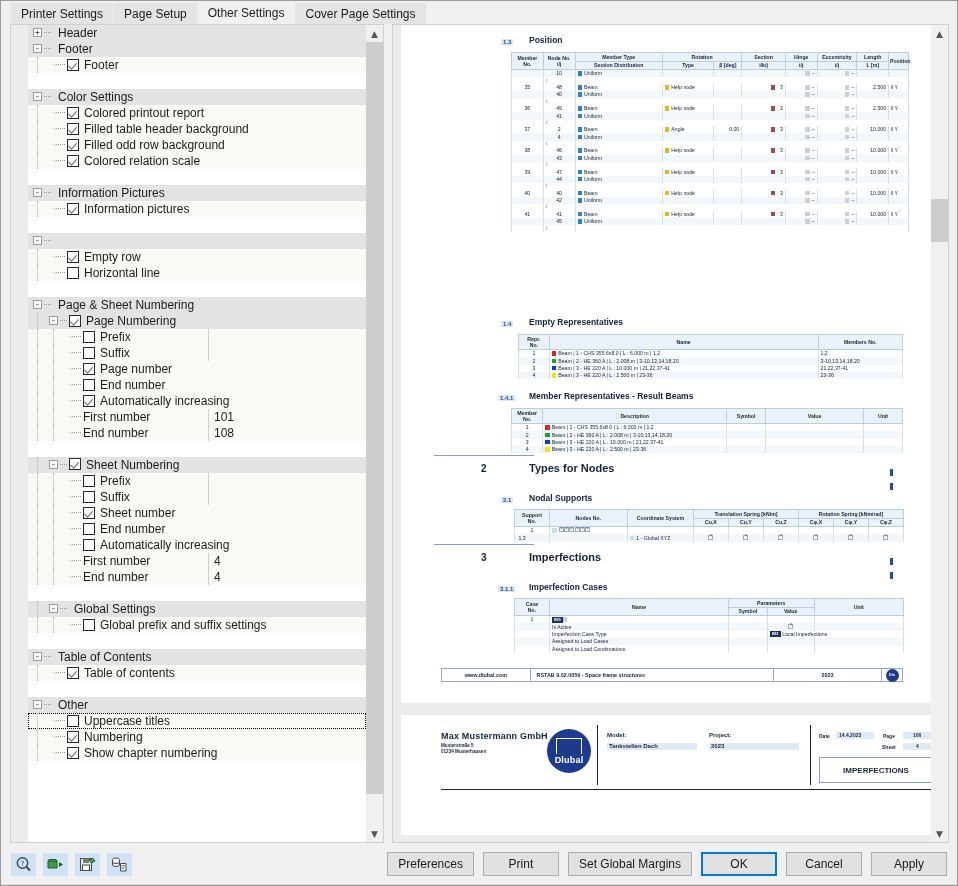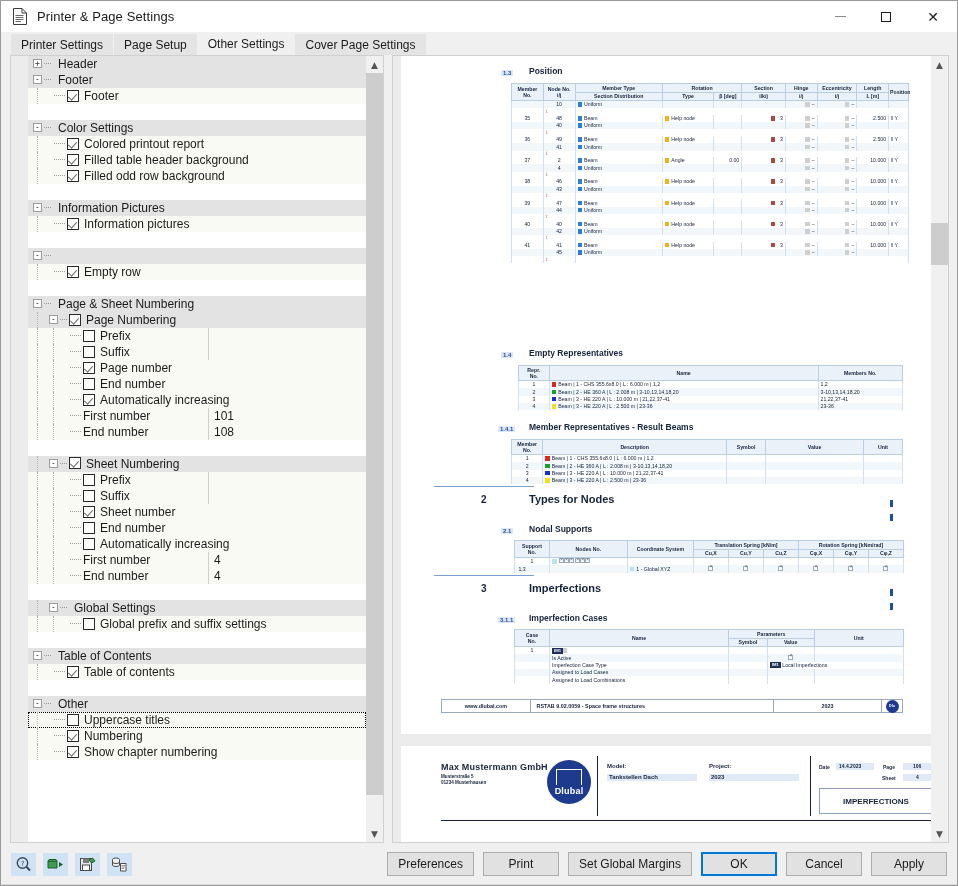--- a/index.html
+++ b/index.html
@@ -347,39 +347,20 @@
   }
   .statusline {
     position: absolute; left: 0; right: 0; bottom: 0; height: 1px; background: #dcdcdc;
   }
 </style>
 </head>
 <body>
 
 <div class="window">
 
-  <div class="titlebar">
-    <svg class="tb-icon" viewBox="0 0 16 17">
-      <path d="M1.5 0.5 H10 L14.5 5 V16.5 H1.5 Z" fill="#fff" stroke="#3d3d3d"></path>
-      <path d="M10 0.5 V5 H14.5" fill="none" stroke="#3d3d3d"></path>
-      <path d="M3.5 7.5 H11.5 M3.5 9.5 H11.5 M3.5 11.5 H11.5 M3.5 13.5 H9" stroke="#5a5a5a" stroke-width="0.9"></path>
-    </svg>
-    <span class="tb-title">Printer &amp; Page Settings</span>
-    <div class="wincontrols">
-      <div class="wc">
-          <span class="min"></span>
-        </div>
-      <div class="wc">
-          <span class="max"></span>
-        </div>
-      <div class="wc">
-          <span class="cls">✕</span>
-        </div>
-    </div>
-  </div>
 
   <div class="tabstrip">
     <div class="tab">Printer Settings</div>
     <div class="tab">Page Setup</div>
     <div class="tab active">Other Settings</div>
     <div class="tab">Cover Page Settings</div>
   </div>
 
   <div class="body">
 
@@ -433,20 +414,28 @@
             </span>
           </div>
           <div class="trow item">
             <span class="vline" style="left: 9px;"></span>
             <span class="dots" style="left: 26px; width: 11px;"></span>
             <span style="position: absolute; display: flex; align-items: center; left: 39px;">
               <span class="cbx on"></span>
               <span class="tlabel">Filled odd row background</span>
             </span>
           </div>
+          <div class="trow item">
+            <span class="vline" style="left: 9px;"></span>
+            <span class="dots" style="left: 26px; width: 11px;"></span>
+            <span style="position: absolute; display: flex; align-items: center; left: 39px;">
+              <span class="cbx on"></span>
+              <span class="tlabel">Colored relation scale</span>
+            </span>
+          </div>
           <div class="trow blank"></div>
           <div class="trow group">
             <span class="expander" style="left: 5px;">-</span>
             <span class="dots" style="left: 16px; width: 7px;"></span>
             <span style="position: absolute; display: flex; align-items: center; left: 25px;">
               <span class="tlabel">Information Pictures</span>
             </span>
           </div>
           <div class="trow item">
             <span class="vline" style="left: 9px;"></span>
@@ -463,20 +452,28 @@
             <span style="position: absolute; display: flex; align-items: center; left: 25px; margin-top: 47px;">
               <span class="tlabel">Table Block Separators</span>
             </span>
           </div>
           <div class="trow item">
             <span class="vline" style="left: 9px;"></span>
             <span class="dots" style="left: 26px; width: 11px;"></span>
             <span style="position: absolute; display: flex; align-items: center; left: 39px;">
               <span class="cbx on"></span>
               <span class="tlabel">Empty row</span>
+            </span>
+          </div>
+          <div class="trow item">
+            <span class="vline" style="left: 9px;"></span>
+            <span class="dots" style="left: 26px; width: 11px;"></span>
+            <span style="position: absolute; display: flex; align-items: center; left: 39px;">
+              <span class="cbx"></span>
+              <span class="tlabel">Horizontal line</span>
             </span>
           </div>
           <div class="trow blank"></div>
           <div class="trow group">
             <span class="expander" style="left: 5px;">-</span>
             <span class="dots" style="left: 16px; width: 7px;"></span>
             <span style="position: absolute; display: flex; align-items: center; left: 25px;">
               <span class="tlabel">Page &amp; Sheet Numbering</span>
             </span>
           </div>

